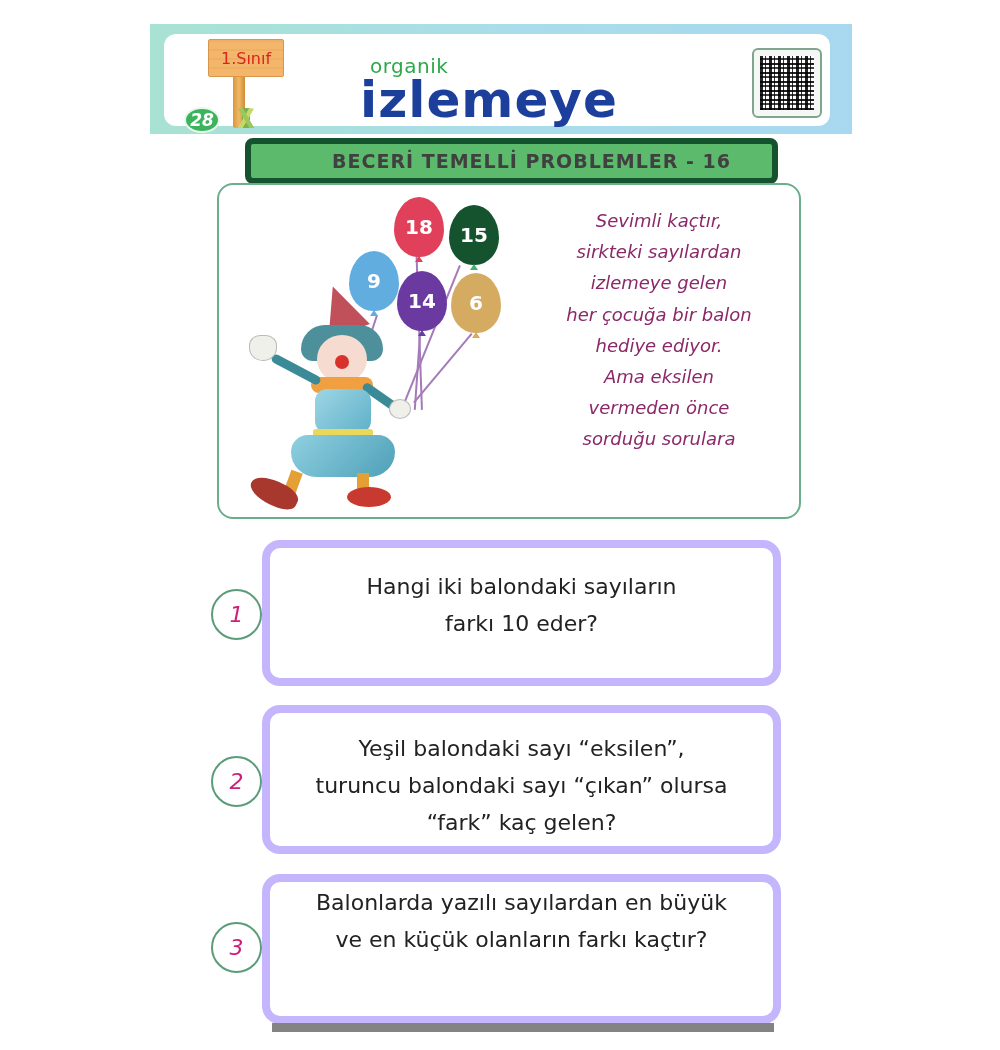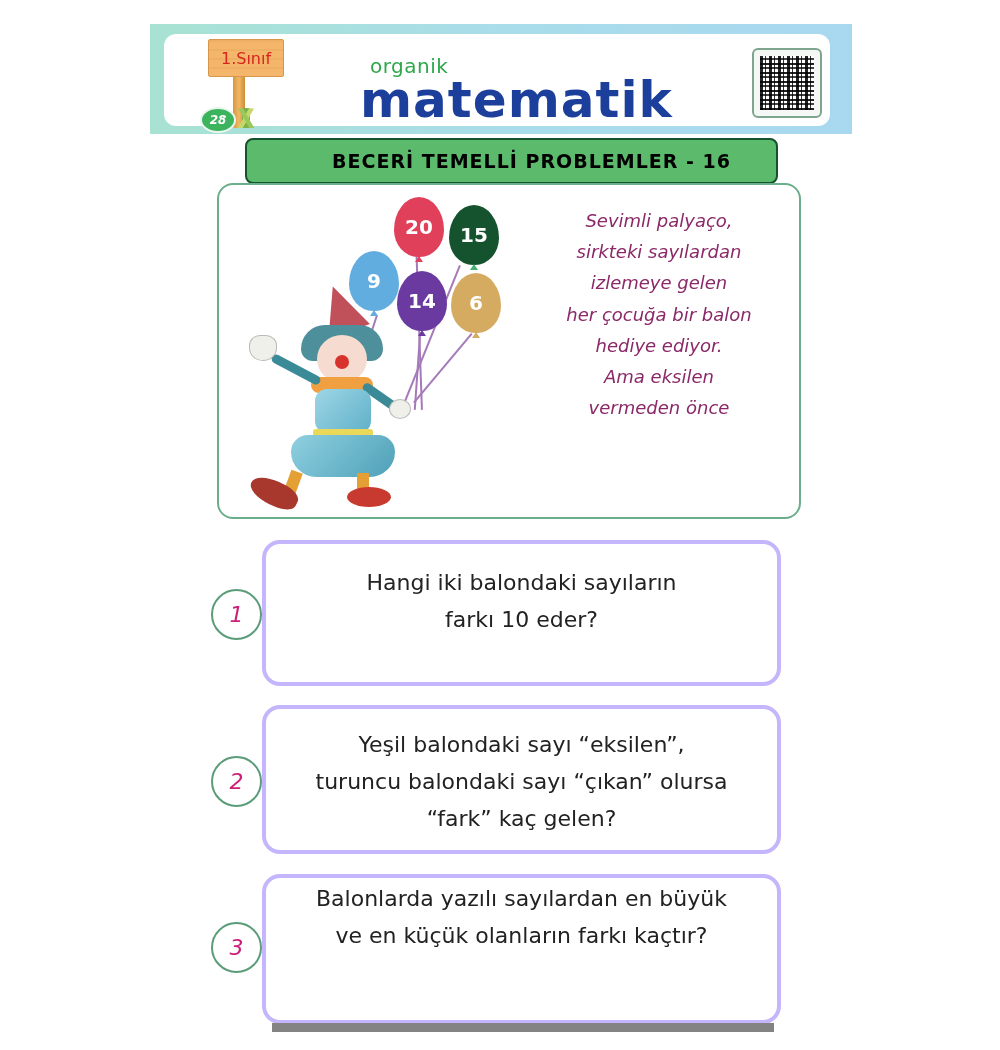--- a/index.html
+++ b/index.html
@@ -29,23 +29,23 @@
     }
     .grass {
       position: absolute; left: 60px; top: 74px; width: 44px; height: 20px;
       background:
         linear-gradient(60deg, transparent 45%, #9bc85a 46%, #9bc85a 54%, transparent 55%),
         linear-gradient(120deg, transparent 45%, #c4d86a 46%, #c4d86a 54%, transparent 55%),
         linear-gradient(90deg, transparent 40%, #7fb04a 41%, #7fb04a 58%, transparent 59%);
       border-radius: 50% 50% 0 0;
     }
     .page-badge {
-      position: absolute; left: 36px; top: 73px; width: 36px; height: 26px;
+      position: absolute; left: 20px; top: 73px; width: 36px; height: 26px;
       background: #3cb45e; border-radius: 50%;
-      color: #ffffff; font-style: italic; font-size: 12px; font-weight: bold;
+      color: #ffffff; font-style: italic; font-size: 17px; font-weight: bold;
       display: flex; align-items: center; justify-content: center;
       border: 2px solid #e9f7ee;
     }
     .brand-small {
       position: absolute; left: 206px; top: 20px;
       color: #2ea84a; font-family: "DejaVu Sans", sans-serif; font-size: 20px; letter-spacing: 0.5px;
     }
     .brand-big {
       position: absolute; left: 196px; top: 38px;
       color: #1b3f9a; font-family: "DejaVu Sans", sans-serif; font-weight: bold;
@@ -61,23 +61,23 @@
       background:
         repeating-linear-gradient(90deg, #222 0 3px, #fff 3px 5px, #333 5px 6px, #fff 6px 9px),
         repeating-linear-gradient(0deg, #222 0 2px, #fff 2px 5px, #444 5px 7px, #fff 7px 9px);
       background-blend-mode: multiply;
     }
 
     
     .title-bar {
       position: absolute; left: 245px; top: 138px; width: 533px; height: 46px;
       background: #5cba6c; border-radius: 8px;
-      border: 2px solid #14532d;
-      display: flex; align-items: center; justify-content: center;
-      color: #000000; font-family: "DejaVu Sans", sans-serif; font-weight: bold; font-size: 19px;
+      border: 6px solid #14532d;
+      display: flex; align-items: center; justify-content: center;
+      color: #404040; font-family: "DejaVu Sans", sans-serif; font-weight: bold; font-size: 19px;
       letter-spacing: 1px; padding-left: 40px;
     }
     .title-shadow {
       position: absolute; left: 247px; top: 176px; width: 530px; height: 4px;
       background: #8fa89a; border-radius: 0 0 6px 6px; opacity: 0.6;
     }
 
     
     .story-box {
       position: absolute; left: 217px; top: 183px; width: 584px; height: 336px;
@@ -101,21 +101,21 @@
       width: 0; height: 0; border-left: 4px solid transparent; border-right: 4px solid transparent;
       border-bottom: 6px solid currentColor;
     }
     .string { position: absolute; width: 1.5px; background: #a57ab8; transform-origin: top left; }
 
     .clown-part { position: absolute; }
 
     
     .q-box {
       position: absolute; left: 262px; width: 519px;
-      border: 4px solid #c4b5fd; border-radius: 18px; background: #ffffff;
+      border: 8px solid #c4b5fd; border-radius: 18px; background: #ffffff;
       color: #222222; font-family: "DejaVu Sans", sans-serif; font-size: 22px;
       text-align: center; line-height: 37px;
     }
     .q-number {
       position: absolute; left: 211px; width: 51px; height: 51px;
       border: 2px solid #5a9c78; border-radius: 50%; background: #ffffff;
       color: #cc1f7a; font-style: italic; font-size: 22px;
       display: flex; align-items: center; justify-content: center;
     }
     .bottom-bar {
@@ -125,42 +125,42 @@
 </head>
 <body>
 
 <div class="header-band">
   <div class="header-inner">
     <div class="sign-post"></div>
     <div class="sign-board">1.Sınıf</div>
     <div class="grass"></div>
     <div class="page-badge">28</div>
     <div class="brand-small">organik</div>
-    <div class="brand-big">matematik</div>
+    <div class="brand-big">izlemeye</div>
     <div class="qr-frame">
       <div class="qr-code"></div>
     </div>
   </div>
 </div>
 
 <div class="title-shadow"></div>
 <div class="title-bar">BECERİ TEMELLİ PROBLEMLER - 16</div>
 
 <div class="story-box">
 
   <div style="position:absolute;left:0;top:0;width:300px;height:336px;">
 
     <div class="string" style="left:157px;top:130px;height:95px;transform:rotate(18deg);"></div>
     <div class="string" style="left:196px;top:55px;height:170px;transform:rotate(-2deg);"></div>
     <div class="string" style="left:240px;top:80px;height:150px;transform:rotate(22deg);"></div>
     <div class="string" style="left:200px;top:150px;height:75px;transform:rotate(4deg);"></div>
     <div class="string" style="left:252px;top:148px;height:90px;transform:rotate(40deg);"></div>
 
     <div class="balloon" style="left:175px;top:12px;background:#e0405a;color:#e0405a;">
-        <span style="color:#fff">20</span>
+        <span style="color:#fff">18</span>
       </div>
     <div class="balloon" style="left:230px;top:20px;background:#14532d;color:#45b074;">
         <span style="color:#fff">15</span>
       </div>
     <div class="balloon" style="left:130px;top:66px;background:#62ade0;color:#62ade0;">
         <span style="color:#fff">9</span>
       </div>
     <div class="balloon" style="left:178px;top:86px;background:#6b3aa0;color:#6b3aa0;">
         <span style="color:#fff">14</span>
       </div>
@@ -180,27 +180,28 @@
     <div class="clown-part" style="left:96px;top:204px;width:56px;height:44px;background:linear-gradient(135deg,#9fd6e6,#5fb0c8);border-radius:12px;"></div>
     <div class="clown-part" style="left:94px;top:244px;width:60px;height:8px;background:#e9d85a;border-radius:3px;"></div>
     <div class="clown-part" style="left:72px;top:250px;width:104px;height:42px;background:linear-gradient(135deg,#8fd0e0,#4ea0b8);border-radius:20px 20px 30px 30px;"></div>
     <div class="clown-part" style="left:68px;top:286px;width:12px;height:24px;background:#e5a035;transform:rotate(20deg);"></div>
     <div class="clown-part" style="left:138px;top:288px;width:12px;height:20px;background:#e5a035;"></div>
     <div class="clown-part" style="left:30px;top:296px;width:50px;height:24px;background:#a8382e;border-radius:50% 40% 40% 50%;transform:rotate(25deg);"></div>
     <div class="clown-part" style="left:128px;top:302px;width:44px;height:20px;background:#c83a30;border-radius:50%;"></div>
   </div>
 
   <div class="story-text">
-    <div>Sevimli palyaço,</div>
+    <div>Sevimli kaçtır,</div>
     <div>sirkteki sayılardan</div>
     <div>izlemeye gelen</div>
     <div>her çocuğa bir balon</div>
     <div>hediye ediyor.</div>
     <div>Ama eksilen</div>
     <div>vermeden önce</div>
+    <div>sorduğu sorulara</div>
   </div>
 </div>
 
 <div class="q-box" style="top:540px;height:146px;padding-top:20px;">
   <div>Hangi iki balondaki sayıların</div>
   <div>farkı 10 eder?</div>
 </div>
 <div class="q-number" style="top:589px;">1</div>
 
 <div class="q-box" style="top:705px;height:149px;padding-top:17px;">

